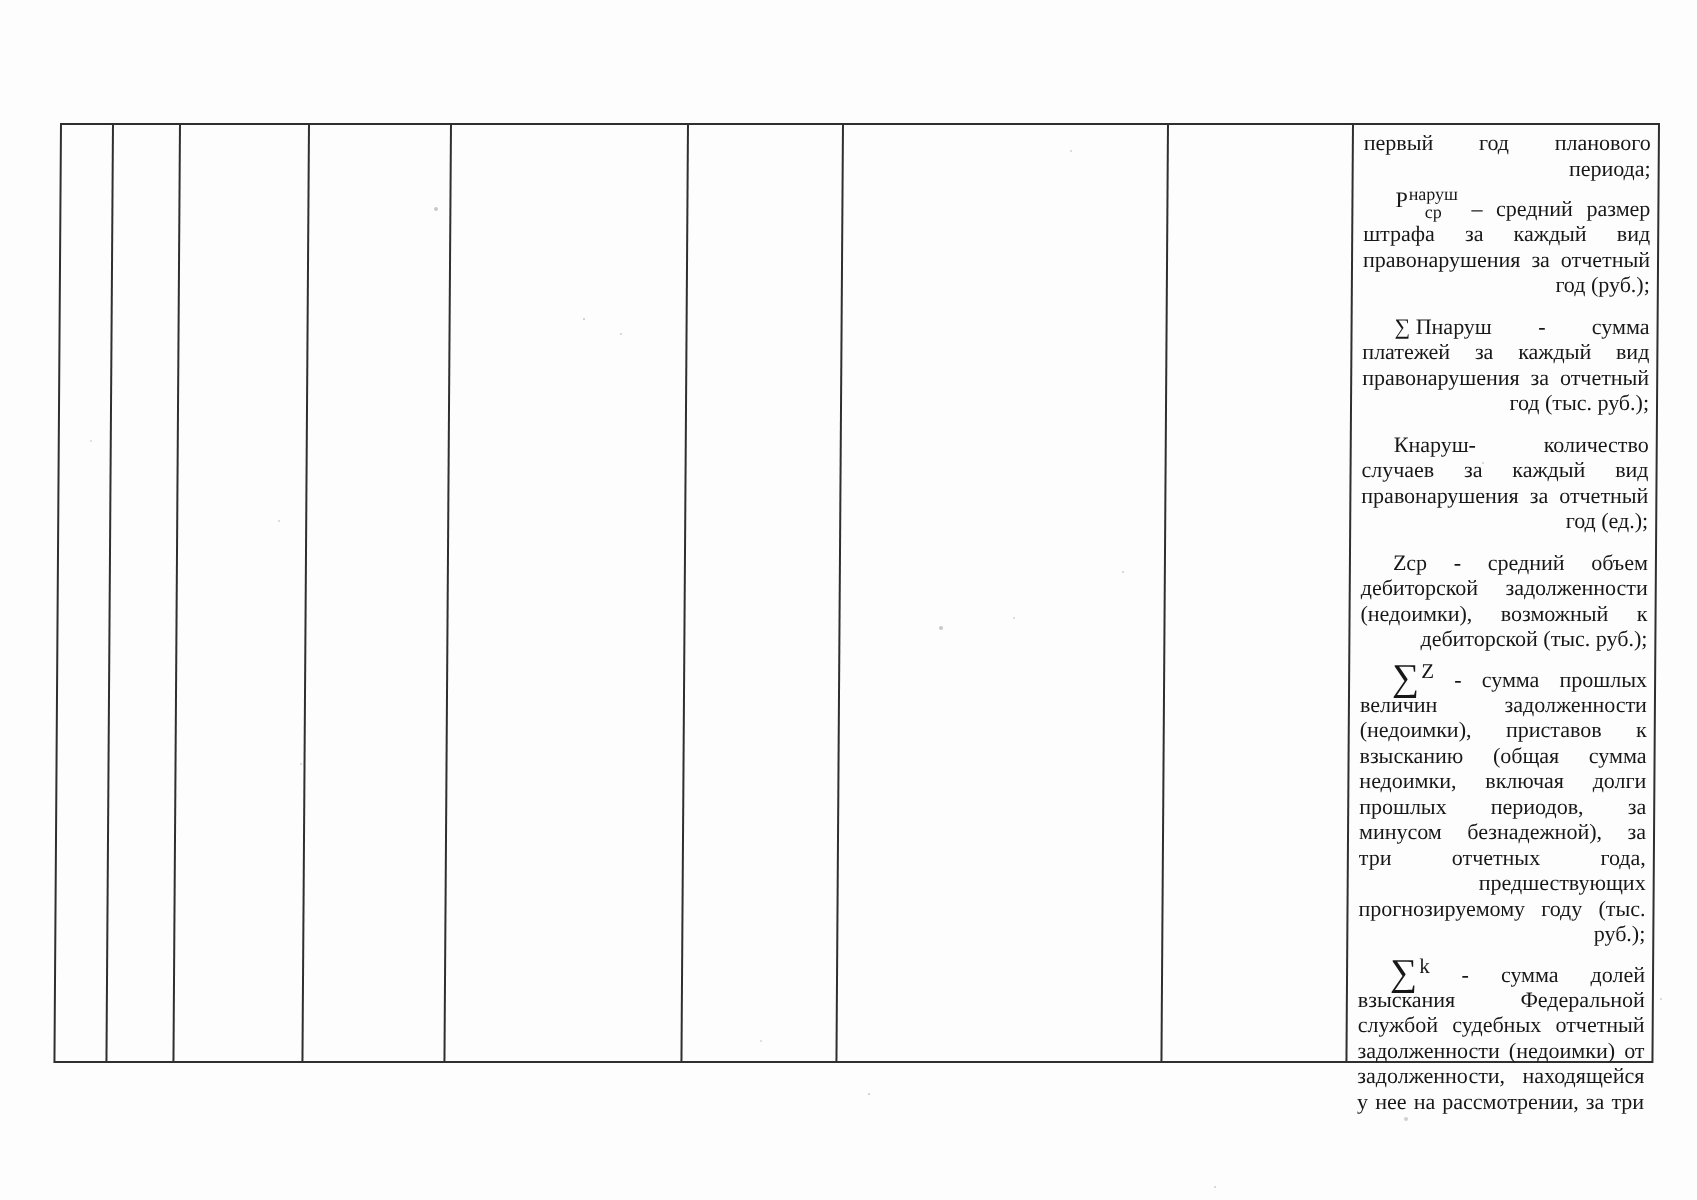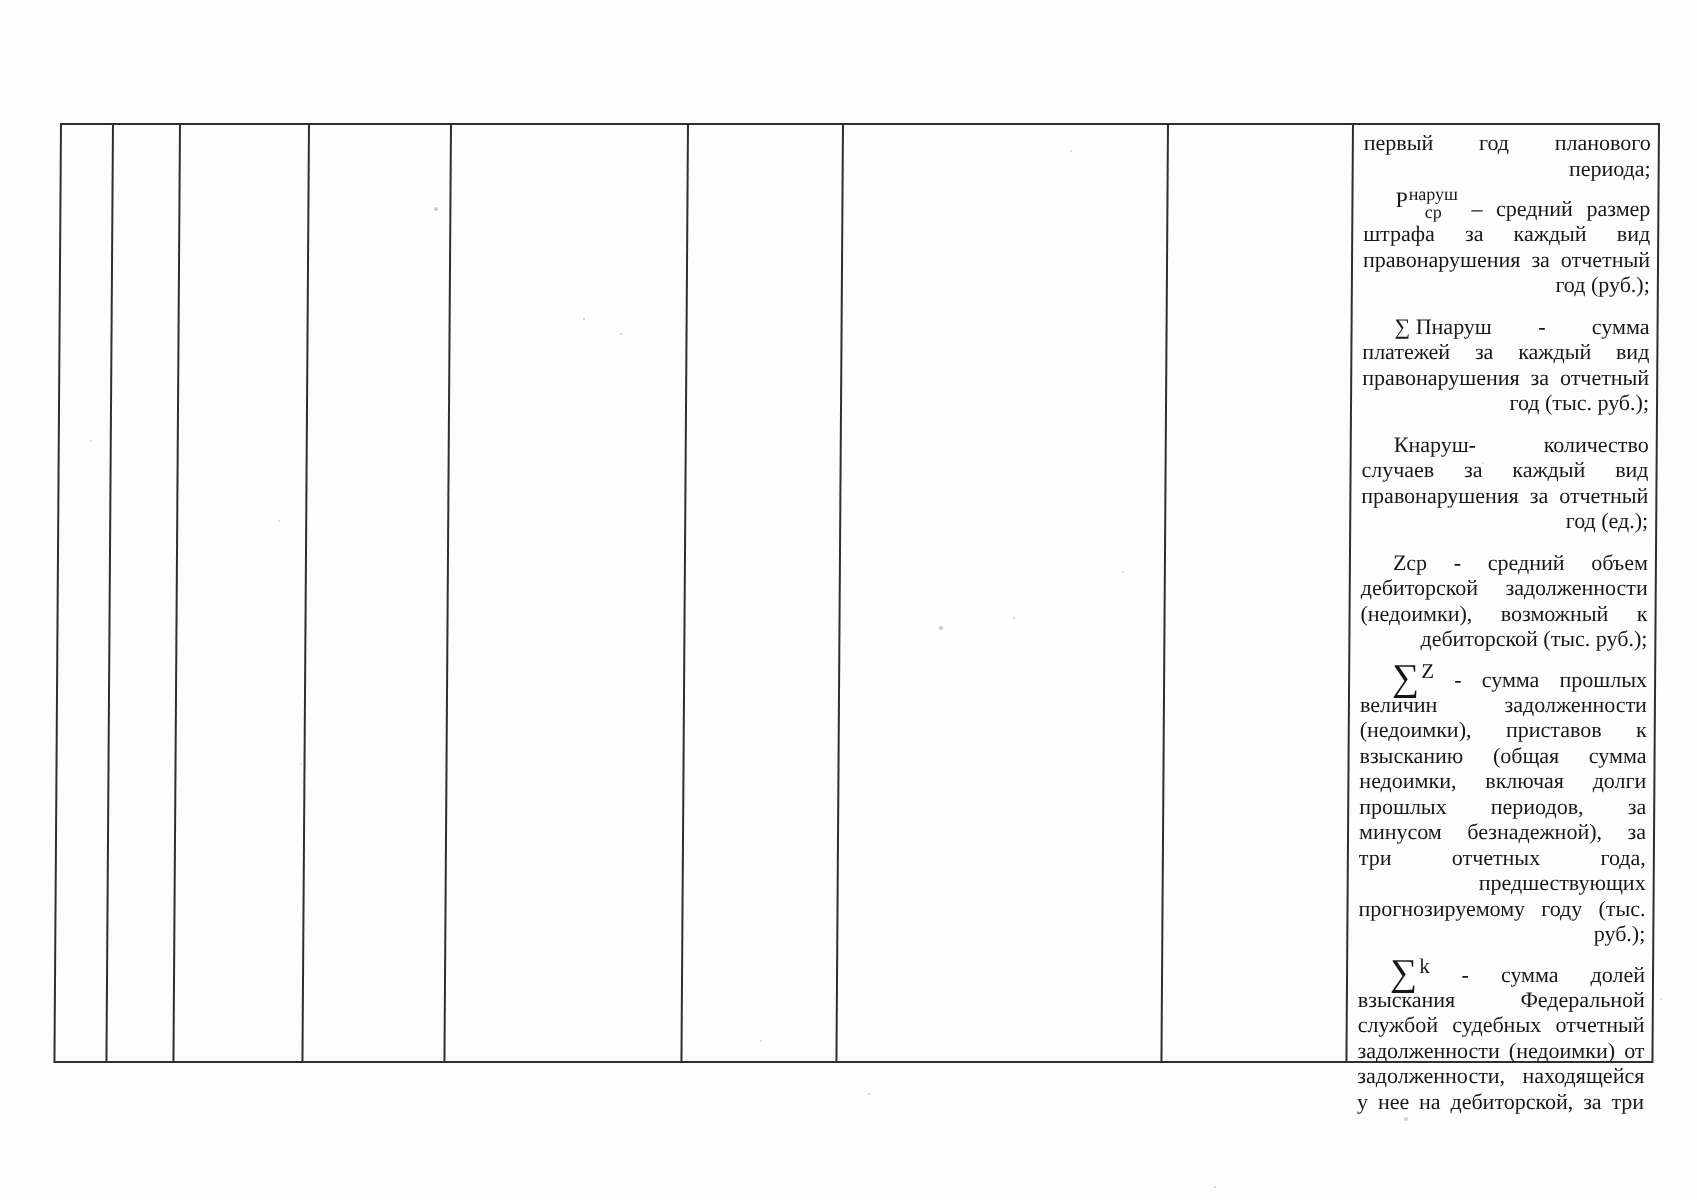--- a/index.html
+++ b/index.html
@@ -281,21 +281,21 @@
             <span>от</span>
           </div>
           <div class="ln jflex">
             <span>задолженности,</span>
             <span>находящейся</span>
           </div>
           <div class="ln jflex">
             <span>у</span>
             <span>нее</span>
             <span>на</span>
-            <span>дебиторской,</span>
+            <span>рассмотрении,</span>
             <span>за</span>
             <span>три</span>
           </div>
         </div>
     </div>
   </div>
 
   <div class="speck"></div>
 
 </div>

